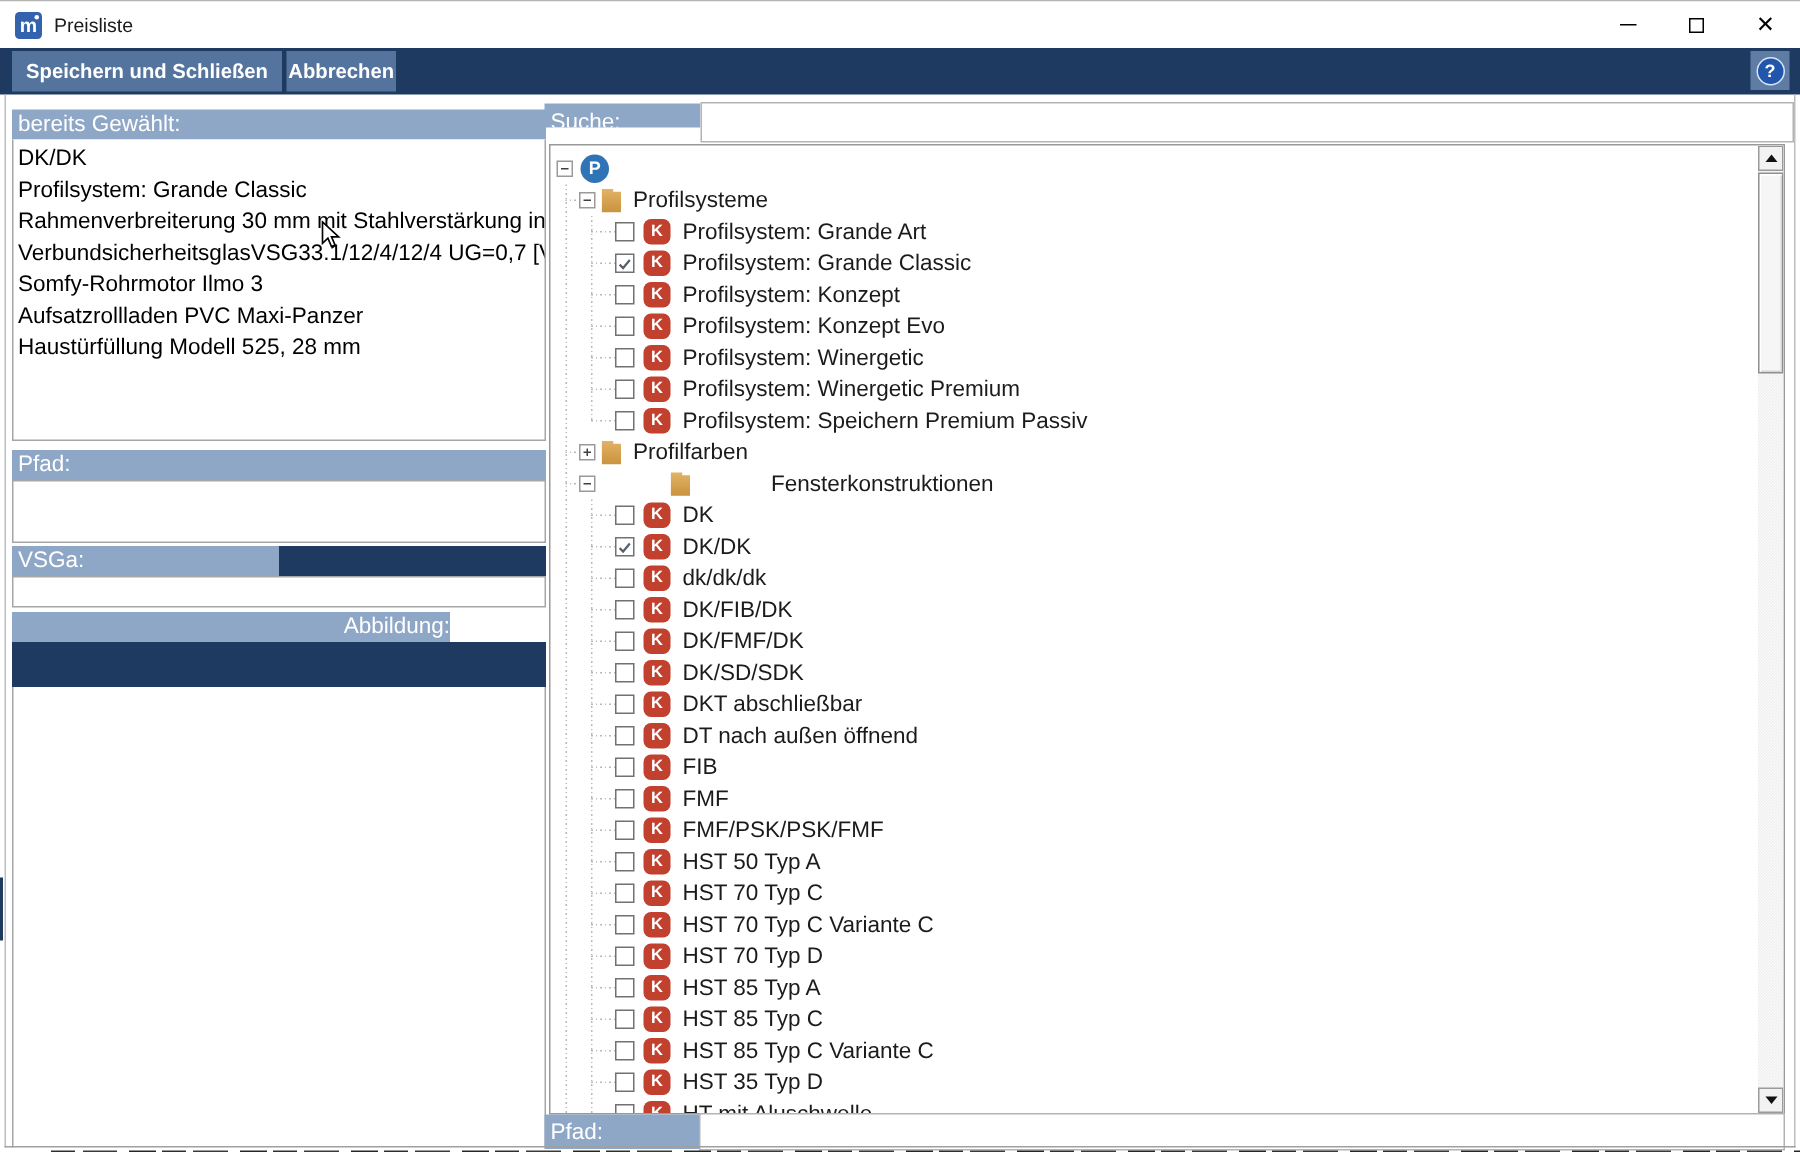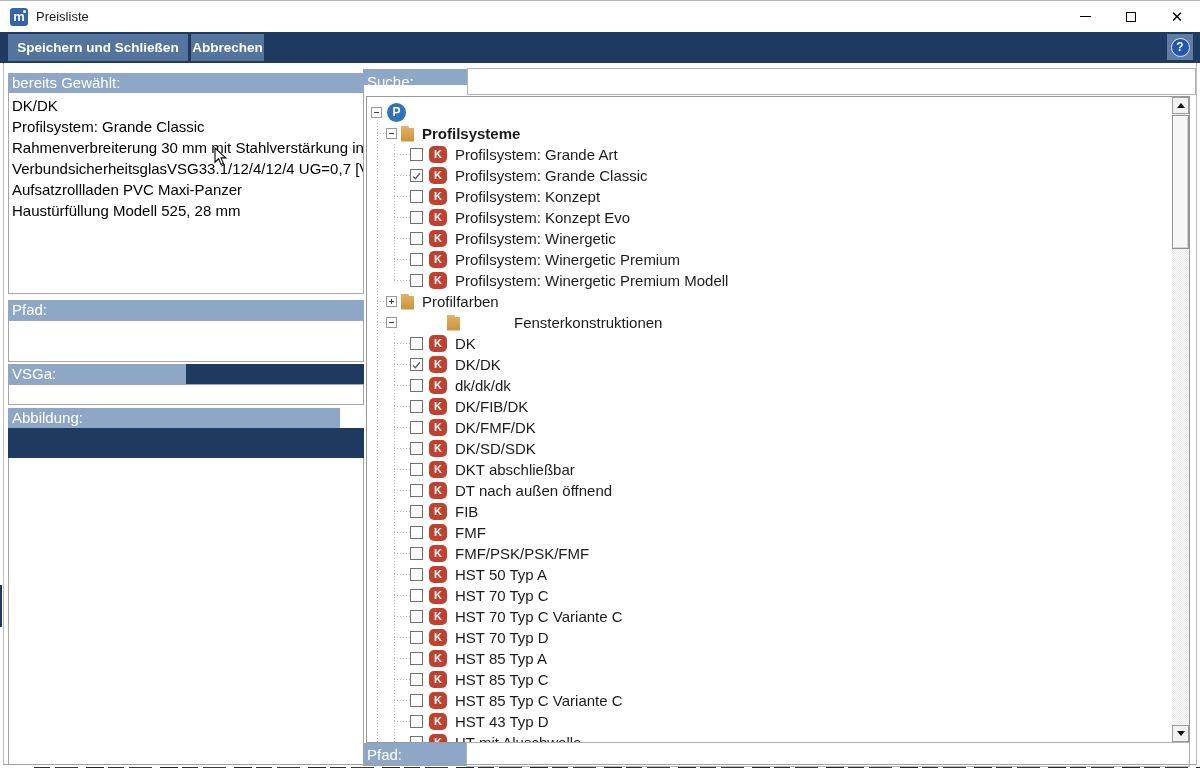--- a/index.html
+++ b/index.html
@@ -106,48 +106,49 @@
         <span class="help-circle">?</span>
       </div>
   </div>
 
   <div class="hbar" style="left:8px;top:72px;width:356px;height:20px;">bereits Gewählt:</div>
   <div class="selected-list">
       <div class="sitem">DK/DK</div>
       <div class="sitem">Profilsystem: Grande Classic</div>
       <div class="sitem">Rahmenverbreiterung 30 mm mit Stahlverstärkung in Pro</div>
       <div class="sitem">VerbundsicherheitsglasVSG33.1/12/4/12/4 UG=0,7 [VSGa</div>
+      <div class="sitem">Somfy-Rohrmotor Ilmo 3</div>
       <div class="sitem">Aufsatzrollladen PVC Maxi-Panzer</div>
       <div class="sitem">Haustürfüllung Modell 525, 28 mm</div>
     </div>
 
   <div class="hbar" style="left:8px;top:299px;width:356px;height:20px;">Pfad:</div>
   <div class="whitebox" style="left:8px;top:319px;width:356px;height:42px;"></div>
 
   <div class="hbar" style="left:8px;top:363px;width:178px;height:20px;">VSGa:</div>
   <div class="navybox" style="left:186px;top:363px;width:178px;height:20px;"></div>
   <div class="whitebox" style="left:8px;top:383px;width:356px;height:21px;"></div>
 
-  <div class="hbar" style="left:8px;top:407px;width:332px;height:20px;">Abbildung:</div>
+  <div class="hbar" style="left:8px;top:407px;width:292px;height:20px;text-align:right;">Abbildung:</div>
   <div class="navybox" style="left:8px;top:427px;width:356px;height:30px;"></div>
   <div class="left-tail"></div>
 
   <div class="hbar" style="left:363px;top:68px;width:104px;height:16px;line-height:26px;">Suche:</div>
   <input class="search-input" style="left: 467px; top: 67px; width: 729px; height: 27px;" value="">
 
   <div class="treebox">
     <div class="tree-inner">
       <div class="guide" style="left:10px;top:26px;height:619px;"></div>
       <div class="guide" style="left:27px;top:47px;height:137px;"></div>
       <div class="guide" style="left:27px;top:236px;height:409px;"></div>
     <div class="trow lvl0 sel" style="top: 5px;">
           <span class="ebox"></span>
           <span class="ticon p">P</span>
         </div>
-        <div class="trow lvl1" style="top: 26px; font-weight: bold;">
+        <div class="trow lvl1" style="top: 26px;">
           <span class="ebox"></span>
           <span class="ticon folder"></span>
           <span class="tlabel">Profilsysteme</span>
         </div>
         <div class="trow lvl2" style="top: 47px;">
           <span class="cb"></span>
           <span class="ticon k">K</span>
           <span class="tlabel">Profilsystem: Grande Art</span>
         </div>
         <div class="trow lvl2" style="top: 68px;">
@@ -175,21 +176,21 @@
           <span class="tlabel">Profilsystem: Winergetic</span>
         </div>
         <div class="trow lvl2" style="top: 152px;">
           <span class="cb"></span>
           <span class="ticon k">K</span>
           <span class="tlabel">Profilsystem: Winergetic Premium</span>
         </div>
         <div class="trow lvl2" style="top: 173px;">
           <span class="cb"></span>
           <span class="ticon k">K</span>
-          <span class="tlabel">Profilsystem: Winergetic Premium Modell</span>
+          <span class="tlabel">Profilsystem: Speichern Premium Passiv</span>
         </div>
         <div class="trow lvl1" style="top: 194px;">
           <span class="ebox plus"></span>
           <span class="ticon folder"></span>
           <span class="tlabel">Profilfarben</span>
         </div>
         <div class="trow lvl1" style="top: 215px; gap: 46px;">
           <span class="ebox"></span>
           <span class="ticon folder"></span>
           <span class="tlabel">Fensterkonstruktionen</span>
@@ -284,21 +285,21 @@
           <span class="tlabel">HST 85 Typ C</span>
         </div>
         <div class="trow lvl2" style="top: 593px;">
           <span class="cb"></span>
           <span class="ticon k">K</span>
           <span class="tlabel">HST 85 Typ C Variante C</span>
         </div>
         <div class="trow lvl2" style="top: 614px;">
           <span class="cb"></span>
           <span class="ticon k">K</span>
-          <span class="tlabel">HST 43 Typ D</span>
+          <span class="tlabel">HST 35 Typ D</span>
         </div>
         <div class="trow lvl2" style="top: 635px;">
           <span class="cb"></span>
           <span class="ticon k">K</span>
           <span class="tlabel">HT mit Aluschwelle</span>
         </div>
       </div>
     <div class="sb">
       <div class="sbtn up">
           <span class="tri-up"></span>

